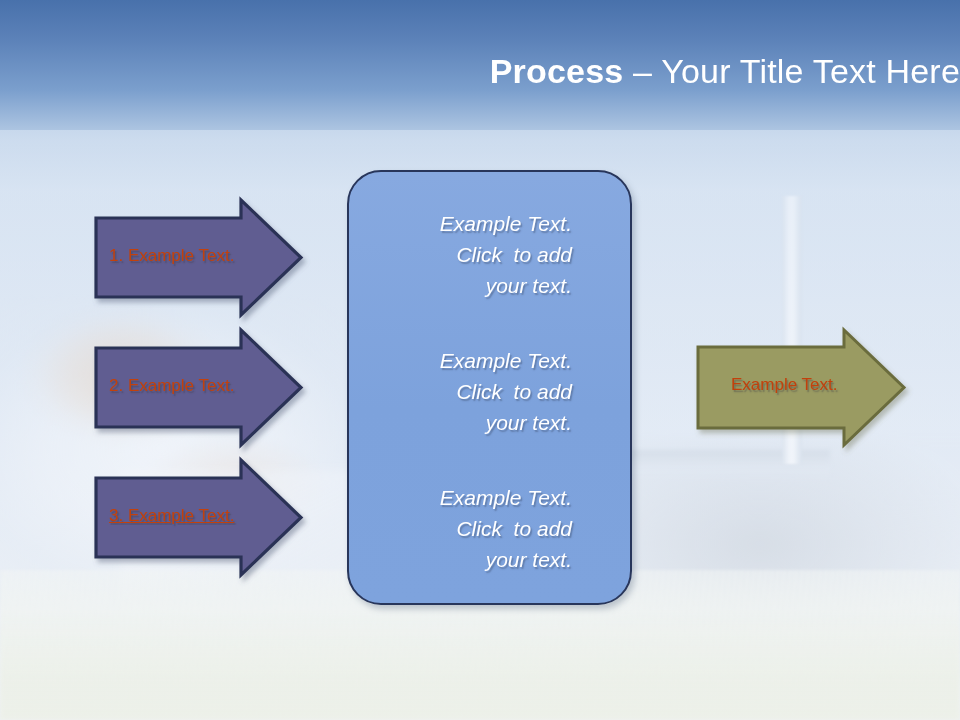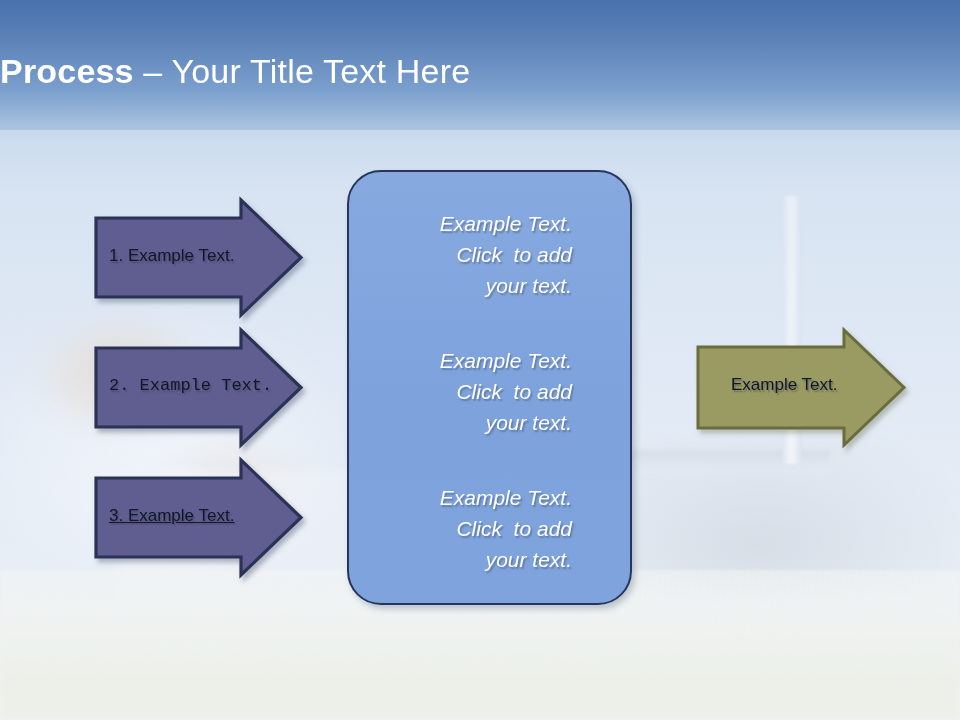--- a/index.html
+++ b/index.html
@@ -151,38 +151,38 @@
         rgba(233,238,243,0.40) 100%);
     pointer-events: none;
   }
 
   
   .title {
     position: absolute;
     left: 0;
     top: 50px;
     width: 960px;
-    text-align: left;
+    text-align: right;
     color: #ffffff;
     font-size: 34px;
     line-height: 42px;
     letter-spacing: 0.2px;
     white-space: nowrap;
   }
   .title .t-bold { font-weight: bold; }
   .title .t-norm { font-weight: normal; }
 
   
   .arrow-wrap {
     position: absolute;
   }
   .arrow-wrap svg { display: block; overflow: visible; }
   .arrow-label {
     position: absolute;
-    color: #0f172a;
+    color: #c2410c;
     font-size: 17px;
     line-height: 20px;
     white-space: nowrap;
     text-shadow: 1.5px 1.5px 1.5px rgba(60,60,70,0.45);
     pointer-events: none;
   }
 
   
   .panel {
     position: absolute;
@@ -249,21 +249,21 @@
 
   <div class="arrow-wrap" style="left:95px; top:329px;">
     <svg width="208" height="117" viewBox="0 0 208 117" xmlns="http://www.w3.org/2000/svg">
       <defs>
         <filter id="shA2" x="-25%" y="-25%" width="160%" height="160%">
           <feDropShadow dx="3" dy="4" stdDeviation="2.4" flood-color="#59637d" flood-opacity="0.45"></feDropShadow>
         </filter>
       </defs>
       <polygon points="1,19 146,19 146,1 206,58.5 146,116 146,98 1,98" fill="#605d91" stroke="#2b3356" stroke-width="3.2" stroke-linejoin="miter" filter="url(#shA2)"></polygon>
     </svg>
-    <div class="arrow-label" style="left:14px; top:47px;font-family:Liberation Mono, monospace;">2. Example Text.</div>
+    <div class="arrow-label" style="left:14px; top:47px;">2. Example Text.</div>
   </div>
 
   <div class="arrow-wrap" style="left:95px; top:459px;">
     <svg width="208" height="117" viewBox="0 0 208 117" xmlns="http://www.w3.org/2000/svg">
       <defs>
         <filter id="shA3" x="-25%" y="-25%" width="160%" height="160%">
           <feDropShadow dx="3" dy="4" stdDeviation="2.4" flood-color="#59637d" flood-opacity="0.45"></feDropShadow>
         </filter>
       </defs>
       <polygon points="1,19 146,19 146,1 206,58.5 146,116 146,98 1,98" fill="#605d91" stroke="#2b3356" stroke-width="3.2" stroke-linejoin="miter" filter="url(#shA3)"></polygon>

